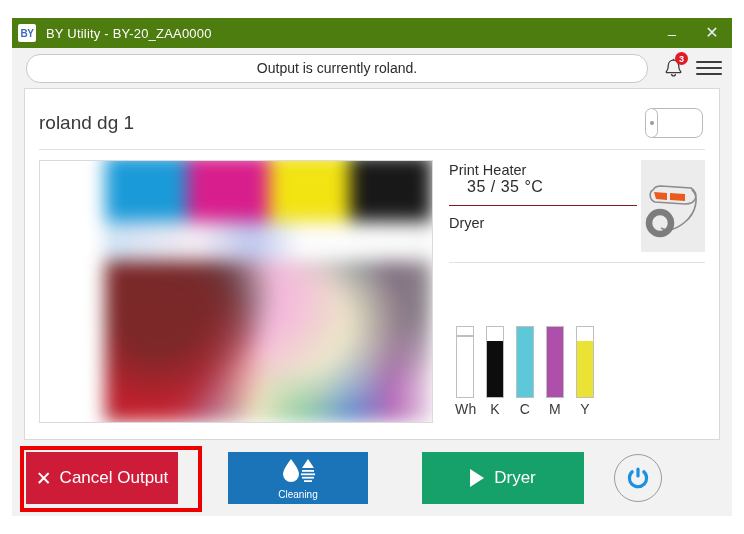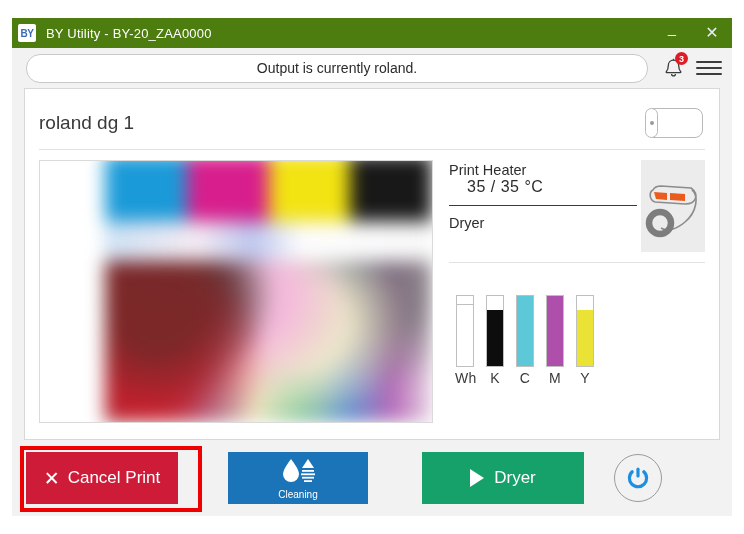--- a/index.html
+++ b/index.html
@@ -121,21 +121,21 @@
   .heat-texts{flex:1;}
   .heat-row{padding:2px 0;}
   .heat-row.second{margin-top:7px;padding-top:9px;border-top:1px solid #7f1d1d;}
   .heat-label{font-size:14.5px;color:#2e2e2e;}
   .heat-val{font-size:16px;color:#2e2e2e;margin-left:18px;letter-spacing:.5px;}
   .printer-diagram{
     width:64px;height:92px;background:#ececec;position:relative;margin-left:4px;
     flex:0 0 64px;
   }
   .ink-block{flex:1 1 auto;display:flex;flex-direction:column;
-    justify-content:center;padding-bottom:6px;}
+    justify-content:flex-end;padding-bottom:6px;}
   .ink-row{display:flex;gap:10px;align-items:flex-end;padding-left:6px;}
   .ink-cell{width:20px;text-align:center;}
   .cart{
     width:18px;height:72px;border:1.5px solid #bfbfbf;background:#ffffff;
     position:relative;box-sizing:border-box;margin:0 auto;overflow:hidden;
   }
   .cart .fill{position:absolute;left:0;right:0;bottom:0;}
   .cart .sep{position:absolute;left:0;right:0;height:1.5px;background:#bfbfbf;}
   .ink-name{font-size:14px;color:#3a3a3a;margin-top:3px;letter-spacing:.3px;}
   
@@ -293,21 +293,21 @@
         </div>
 
       </div>
     </div>
   </div>
 
   <div class="btnrow">
 
     <button class="btn btn-cancel">
       <span class="cancel-x">✕</span>
-      <span>Cancel Print</span>
+      <span>Cancel Output</span>
     </button>
 
     <button class="btn btn-clean">
       <span>
         <svg width="40" height="26" viewBox="0 0 40 26">
           <path d="M13 2 C13 2, 5 12, 5 17 a8 8 0 0 0 16 0 C21 12, 13 2, 13 2 Z" fill="#ffffff"></path>
           <path d="M30 2 L36 11 L24 11 Z" fill="#ffffff"></path>
           <rect x="24" y="13" width="12" height="1.8" fill="#ffffff"></rect>
           <rect x="23" y="16.4" width="14" height="1.8" fill="#ffffff"></rect>
           <rect x="24" y="19.8" width="12" height="1.8" fill="#ffffff"></rect>

